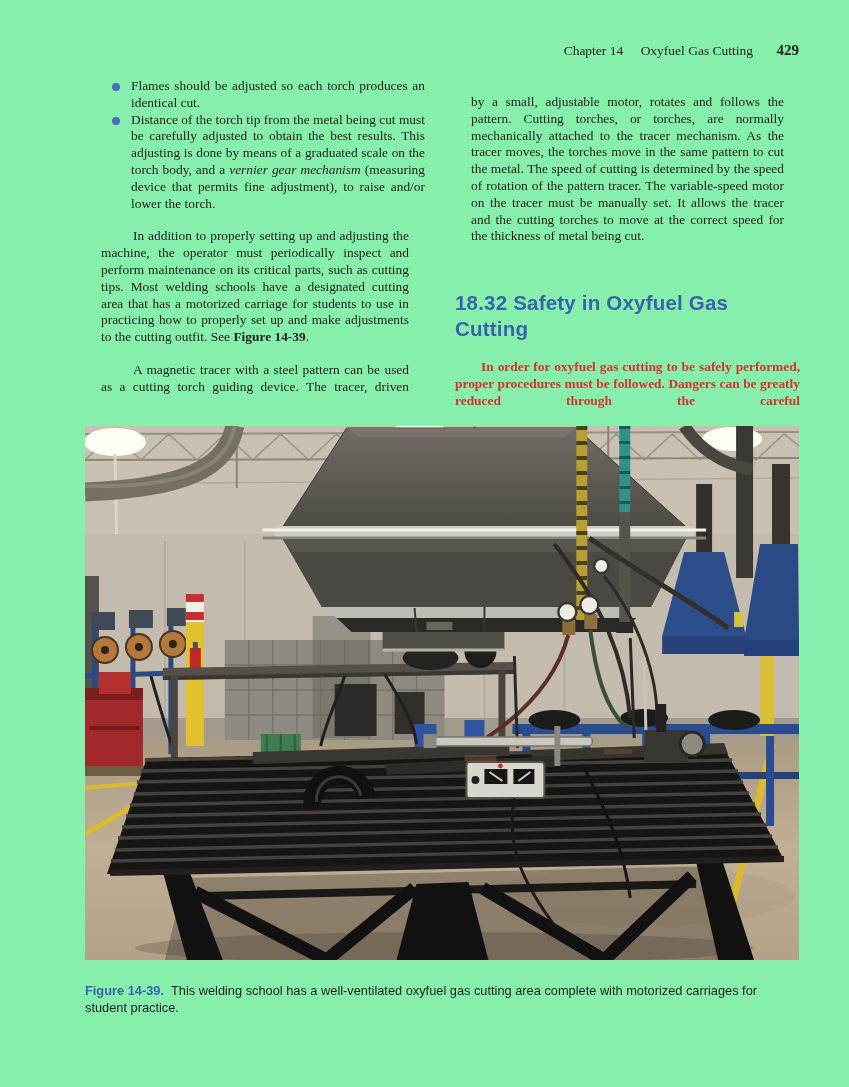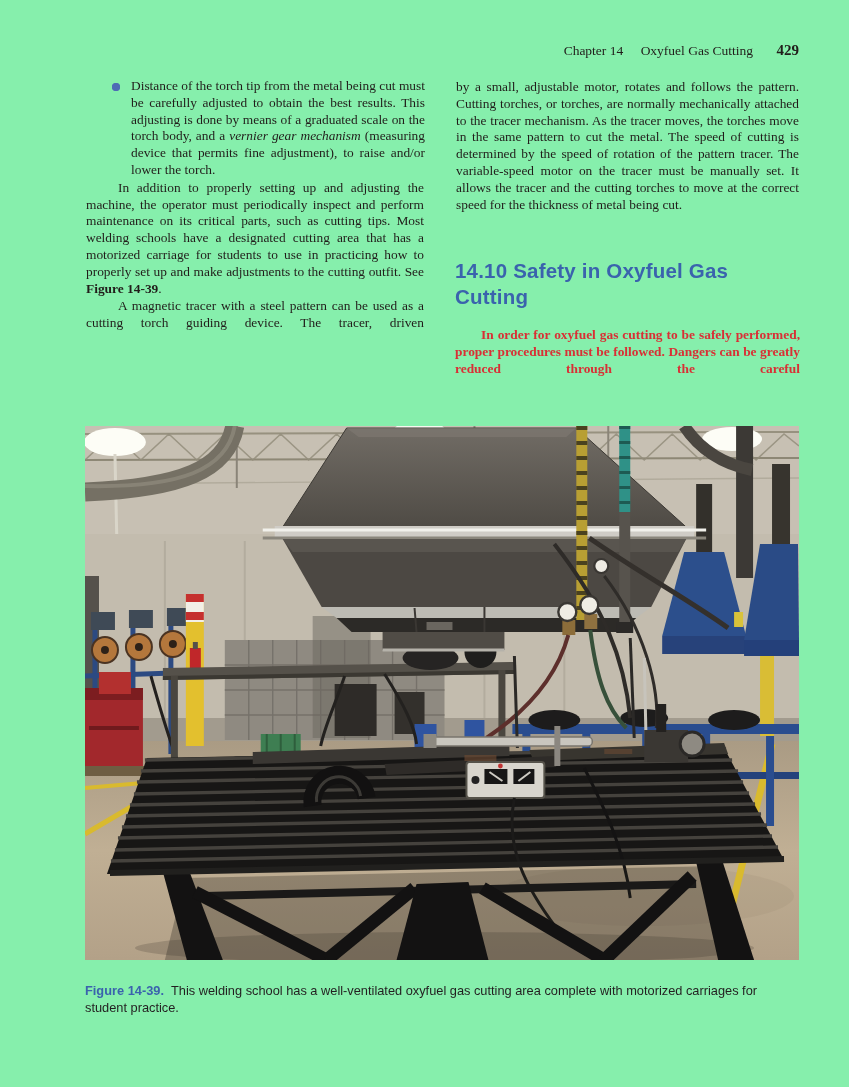--- a/index.html
+++ b/index.html
@@ -10,21 +10,21 @@
   .header .chap{margin-right:14px;}
   .header .pnum{font-weight:bold;font-size:15px;margin-left:20px;}
   .cols{position:absolute;top:78px;left:85px;width:715px;display:flex;gap:30px;}
   .col-left{width:340px;}
   .col-right{width:345px;}
   .body-text{font-size:13.4px;line-height:16.8px;text-align:justify;}
   ul.bullets{margin:0;padding:0;list-style:none;}
   ul.bullets li{position:relative;padding-left:46px;text-align:justify;}
   .dot{position:absolute;left:27px;top:5px;width:8px;height:8px;border-radius:50%;
        background:#4e6cb5;}
-  p.para{margin:1px;}
+  p.para{margin:16px;}
   p.indent{text-indent:32px;}
   p.last-justify{text-align-last:justify;}
   em.vern{font-style:italic;font-weight:normal;}
   .figref{font-weight:bold;font-family:Liberation Serif, serif;}
   h2.section{font-family:"Liberation Sans", sans-serif;font-weight:bold;
              font-size:20.5px;line-height:26px;color:#3a63ad;margin:45px 0 0 0;
              text-align:left;letter-spacing:.2px;}
   p.safety{font-weight:bold;color:#d92f35;text-indent:26px;margin:17px 0 15px 0;
            text-align:justify;text-align-last:justify;}
   .photo{position:absolute;top:426px;left:85px;width:714px;height:534px;overflow:hidden;}
@@ -43,33 +43,34 @@
     <span class="chap">Chapter 14</span>
     <span class="ctitle">Oxyfuel Gas Cutting</span>
     <span class="pnum">429</span>
   </div>
 
   <div class="cols">
     <div class="col-left body-text">
       <ul class="bullets">
         <li>
           <span class="dot"></span>
+          <span>Flames should be adjusted so each torch produces an identical cut.</span>
         </li>
         <li>
           <span class="dot"></span>
           <span>Distance of the torch tip from the metal being cut must be carefully adjusted to obtain the best results. This adjusting is done by means of a graduated scale on the torch body, and a </span><em class="vern">vernier gear mechanism</em><span> (measuring device that permits fine adjustment), to raise and/or lower the torch.</span>
         </li>
       </ul>
       <p class="para indent"><span>In addition to properly setting up and adjusting the machine, the operator must periodically inspect and perform maintenance on its critical parts, such as cutting tips. Most welding schools have a designated cutting area that has a motorized carriage for students to use in practicing how to properly set up and make adjustments to the cutting outfit. See </span><span class="figref">Figure 14-39</span><span>.</span></p>
       <p class="para indent last-justify">A magnetic tracer with a steel pattern can be used as a cutting torch guiding device. The tracer, driven</p>
     </div>
 
     <div class="col-right body-text">
       <p class="para">by a small, adjustable motor, rotates and follows the pattern. Cutting torches, or torches, are normally mechanically attached to the tracer mechanism. As the tracer moves, the torches move in the same pattern to cut the metal. The speed of cutting is determined by the speed of rotation of the pattern tracer. The variable-speed motor on the tracer must be manually set. It allows the tracer and the cutting torches to move at the correct speed for the thickness of metal being cut.</p>
-      <h2 class="section">14.10 Safety in Oxyfuel Gas Cutting</h2>
+      <h2 class="section">18.32 Safety in Oxyfuel Gas Cutting</h2>
       <p class="safety">In order for oxyfuel gas cutting to be safely performed, proper procedures must be followed. Dangers can be greatly reduced through the careful</p>
     </div>
   </div>
 
   <div class="photo">
     <svg width="714" height="534" viewBox="0 0 715 534" preserveAspectRatio="none" xmlns="http://www.w3.org/2000/svg">
       <defs>
         <linearGradient id="hoodGrad" x1="0" y1="0" x2="0" y2="1">
           <stop offset="0" stop-color="#716c65"></stop>
             <stop offset="1" stop-color="#4f4b45"></stop>

